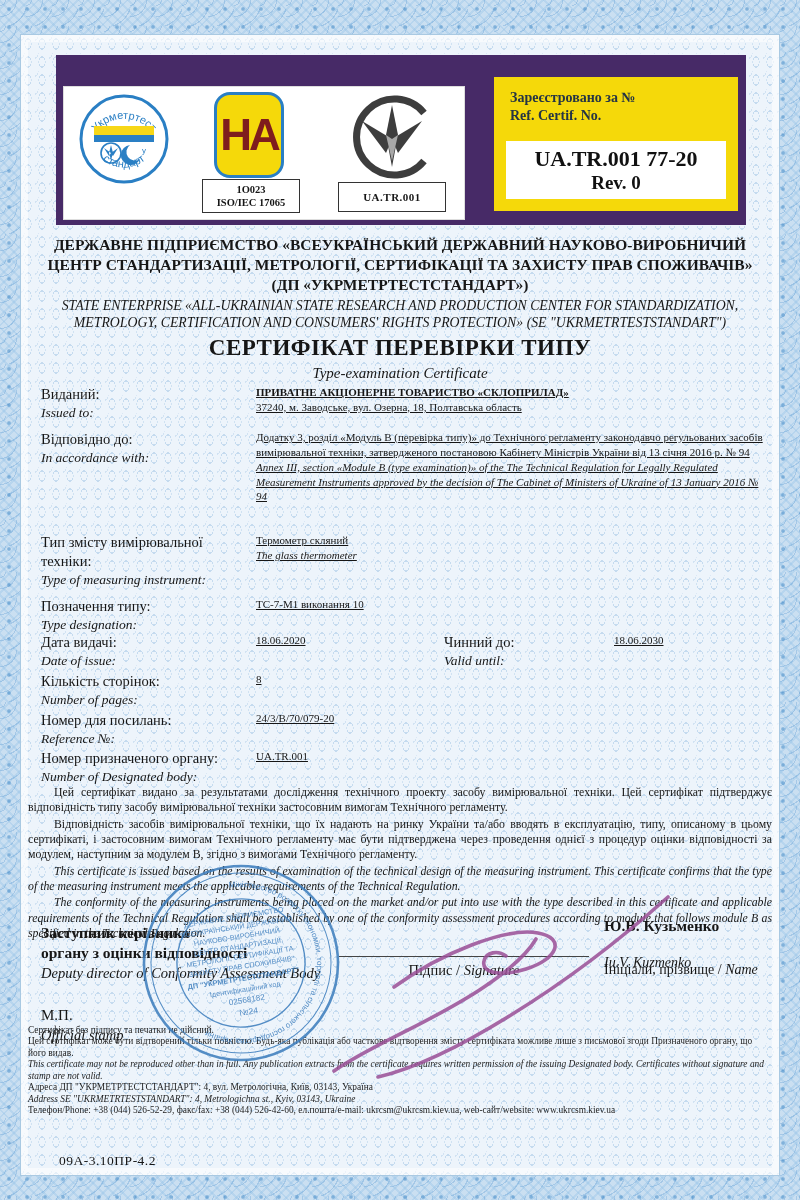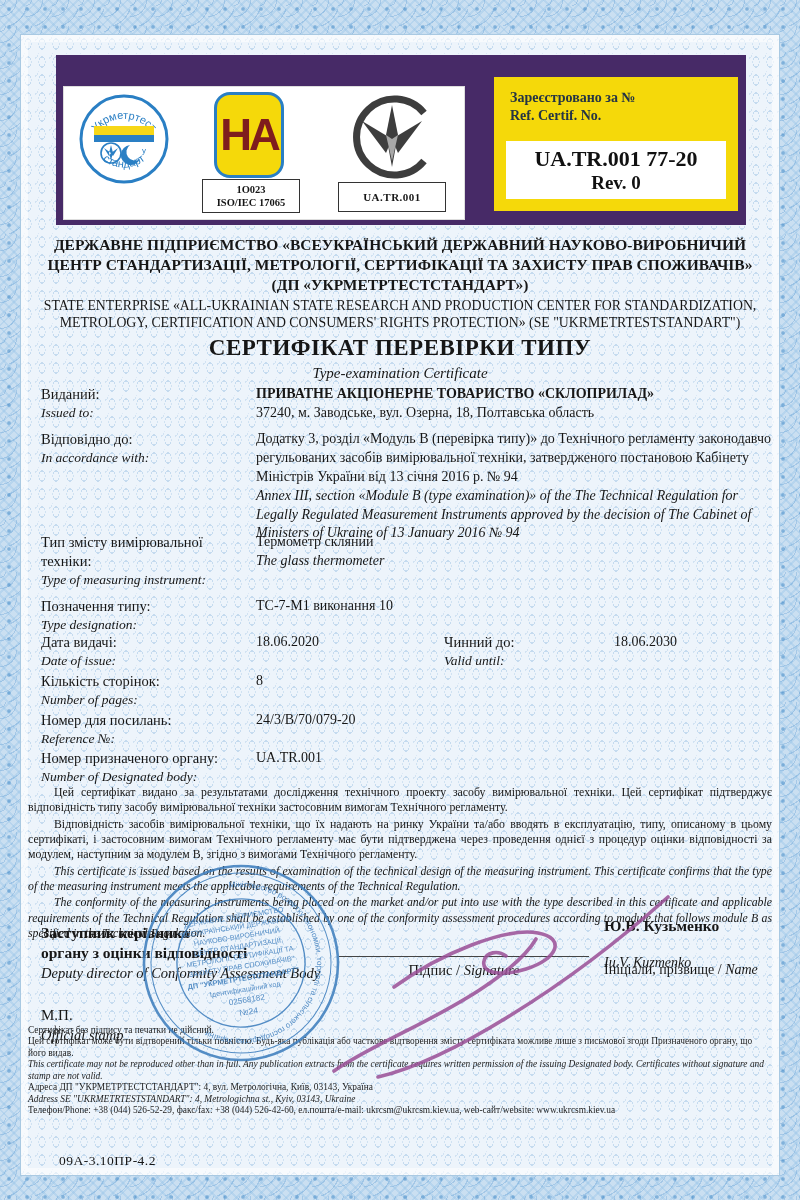--- a/index.html
+++ b/index.html
@@ -36,27 +36,27 @@
      font-size:10.5px;font-weight:bold;line-height:1.25;display:flex;flex-direction:column;justify-content:center;text-align:center;}
   .uatr-box{left:274px;top:95px;width:106px;height:28px;border:1.5px solid #333;background:#fff;
      font-size:11px;font-weight:bold;display:flex;align-items:center;justify-content:center;letter-spacing:.5px;}
   .regbox{left:438px;top:22px;width:244px;height:134px;background:#f5d90a;}
   .reg-lbl{left:16px;top:12px;font-size:14px;font-weight:bold;color:#243444;line-height:1.3;}
   .reg-white{left:12px;top:64px;width:220px;height:58px;background:#fff;display:flex;flex-direction:column;align-items:center;justify-content:center;}
   .reg-num{font-size:22px;font-weight:bold;color:#111;}
   .reg-rev{font-size:19px;font-weight:bold;color:#111;}
 
   .orgname{left:15px;top:200px;width:728px;font-size:15.5px;font-weight:bold;text-align:center;line-height:1.28;}
-  .orgname-en{left:8px;top:262px;width:742px;font-size:13.8px;text-align:center;line-height:1.25;}
+  .orgname-en{left:8px;top:262px;width:742px;font-size:13.8px;font-style:italic;text-align:center;line-height:1.25;}
   .cert-title{left:0;top:300px;width:758px;text-align:center;font-size:23px;font-weight:bold;letter-spacing:.5px;}
   .cert-sub{left:0;top:330px;width:758px;text-align:center;font-size:15px;font-style:italic;}
 
   .lbl{font-size:14.5px;line-height:1.3;}
   .lbl-en{font-size:13.5px;font-style:italic;line-height:1.3;}
-  .val{font-size:14px;line-height:1.35;}
+  .val{font-size:11px;line-height:1.35;text-decoration:underline;}
   .row-label{left:20px;width:205px;}
   .row-value{left:235px;width:515px;}
 
   .paras{left:7px;top:750px;width:744px;font-size:11.8px;line-height:1.3;text-align:justify;}
   .para{text-indent:26px;margin:0 0 1px 0;}
 
   .sig-left{left:20px;top:888px;width:330px;}
   .sig-left .l1{font-size:15.5px;font-weight:bold;line-height:1.3;}
   .sig-left .l2{font-size:14.5px;font-style:italic;margin-top:2px;}
   .line-rule{left:318px;top:921px;width:250px;border-top:1.2px solid #444;height:0;}

